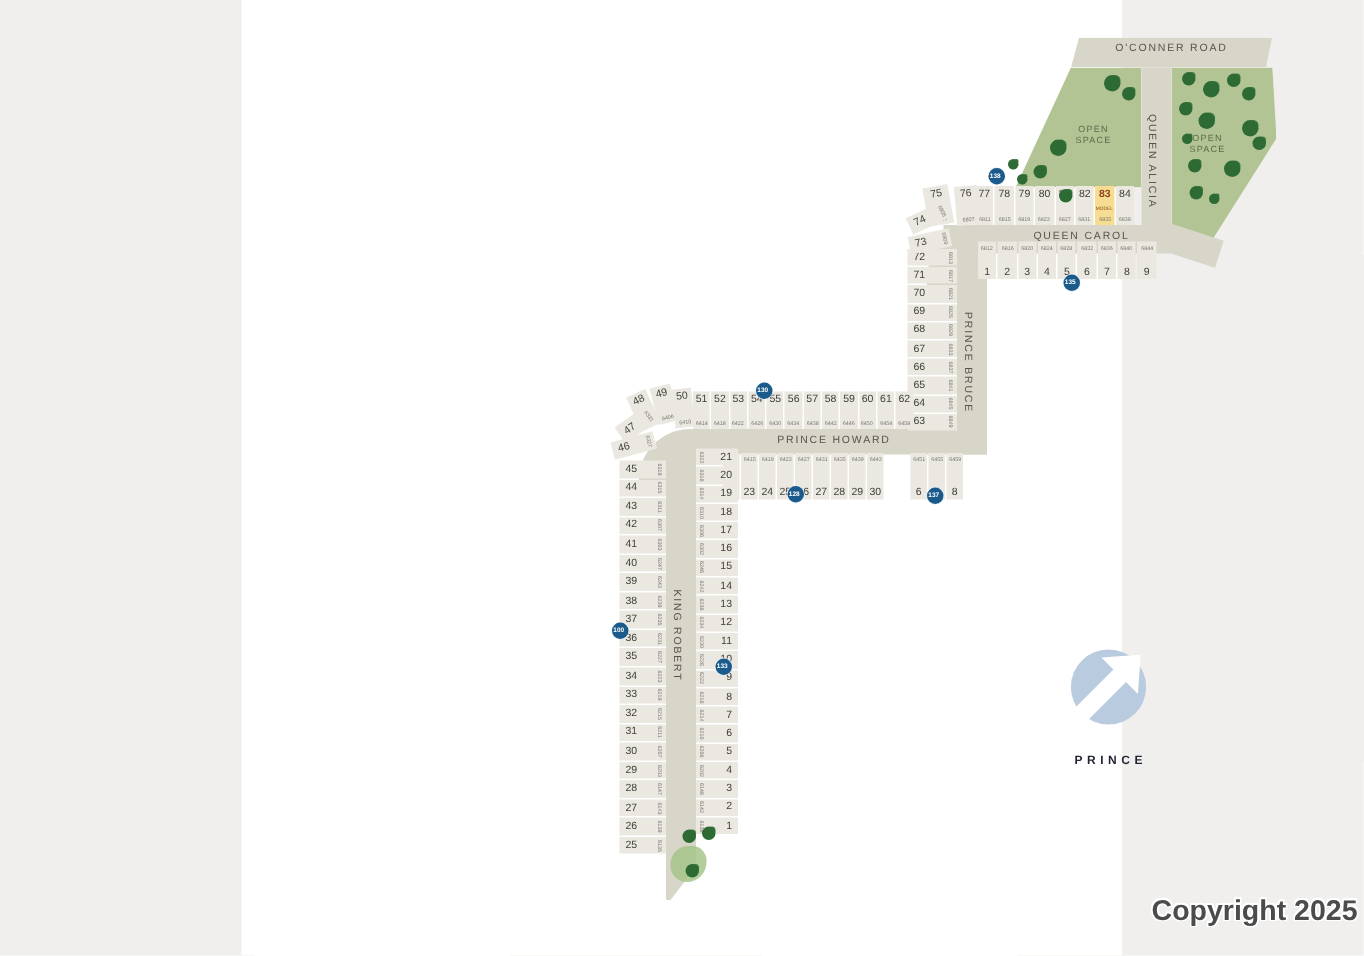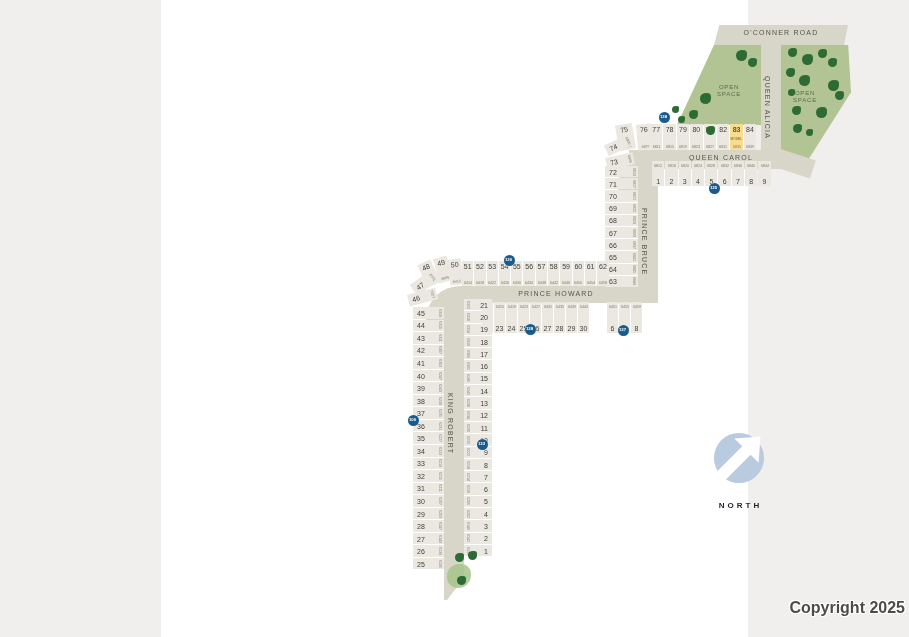--- a/index.html
+++ b/index.html
@@ -28,21 +28,21 @@
   .cell.model{background:var(--model);}
   .cell.model .num{color:#8a4520;font-weight:bold;}
   .model-tag{font-size:8px;line-height:5px;height:4px;color:#8a4520;transform:scale(.4);white-space:nowrap;}
   
   .badge{position:absolute;width:11px;height:11px;border-radius:50%;background:var(--badge);color:#fff;display:flex;align-items:center;justify-content:center;box-shadow:0 0 0 .5px #e7eef4;}
   .badge span{font-size:9px;font-weight:bold;transform:scale(.48);white-space:nowrap;}
   
   #north-wrap{position:absolute;left:543px;top:425px;width:70px;text-align:center;}
   #north-label{font-size:8px;font-weight:bold;letter-spacing:3px;color:#1f2430;margin-top:6px;padding-left:3px;}
   
-  #copyright{position:absolute;right:4px;top:600px;width:300px;text-align:right;font-weight:bold;font-size:16px;line-height:15px;color:#4b4b4b;
+  #copyright{position:absolute;right:4px;top:600px;width:300px;text-align:right;font-weight:bold;font-size:19px;line-height:15px;color:#4b4b4b;
     text-shadow:1px 1px 0 #fff,-1px -1px 0 #fff,1px -1px 0 #fff,-1px 1px 0 #fff,0 1px 0 #fff,1px 0 0 #fff,0 -1px 0 #fff,-1px 0 0 #fff;}
 </style>
 </head>
 <body>
 
 <div class="gutter" style="left:0;width:161px;"></div>
 <div class="gutter" style="left:748px;width:161px;"></div>
 
 <div id="canvas">
 
@@ -551,19 +551,19 @@
       </div>
     </div>
 
   <div id="north-wrap">
     <svg width="66" height="66" viewBox="0 0 100 100">
       <circle cx="50" cy="50" r="38" fill="#b9cbdf"></circle>
       <g transform="rotate(45 50 50)">
         <polygon points="50,4 76,34 59,34 59,96 41,96 41,34 24,34" fill="#ffffff"></polygon>
       </g>
     </svg>
-    <div id="north-label">NORTH</div>
+    <div id="north-label">PRINCE</div>
   </div>
 </div>
 
 <div id="copyright">
   <div>Copyright 2025</div>
 </div>
 
 </body></html>

